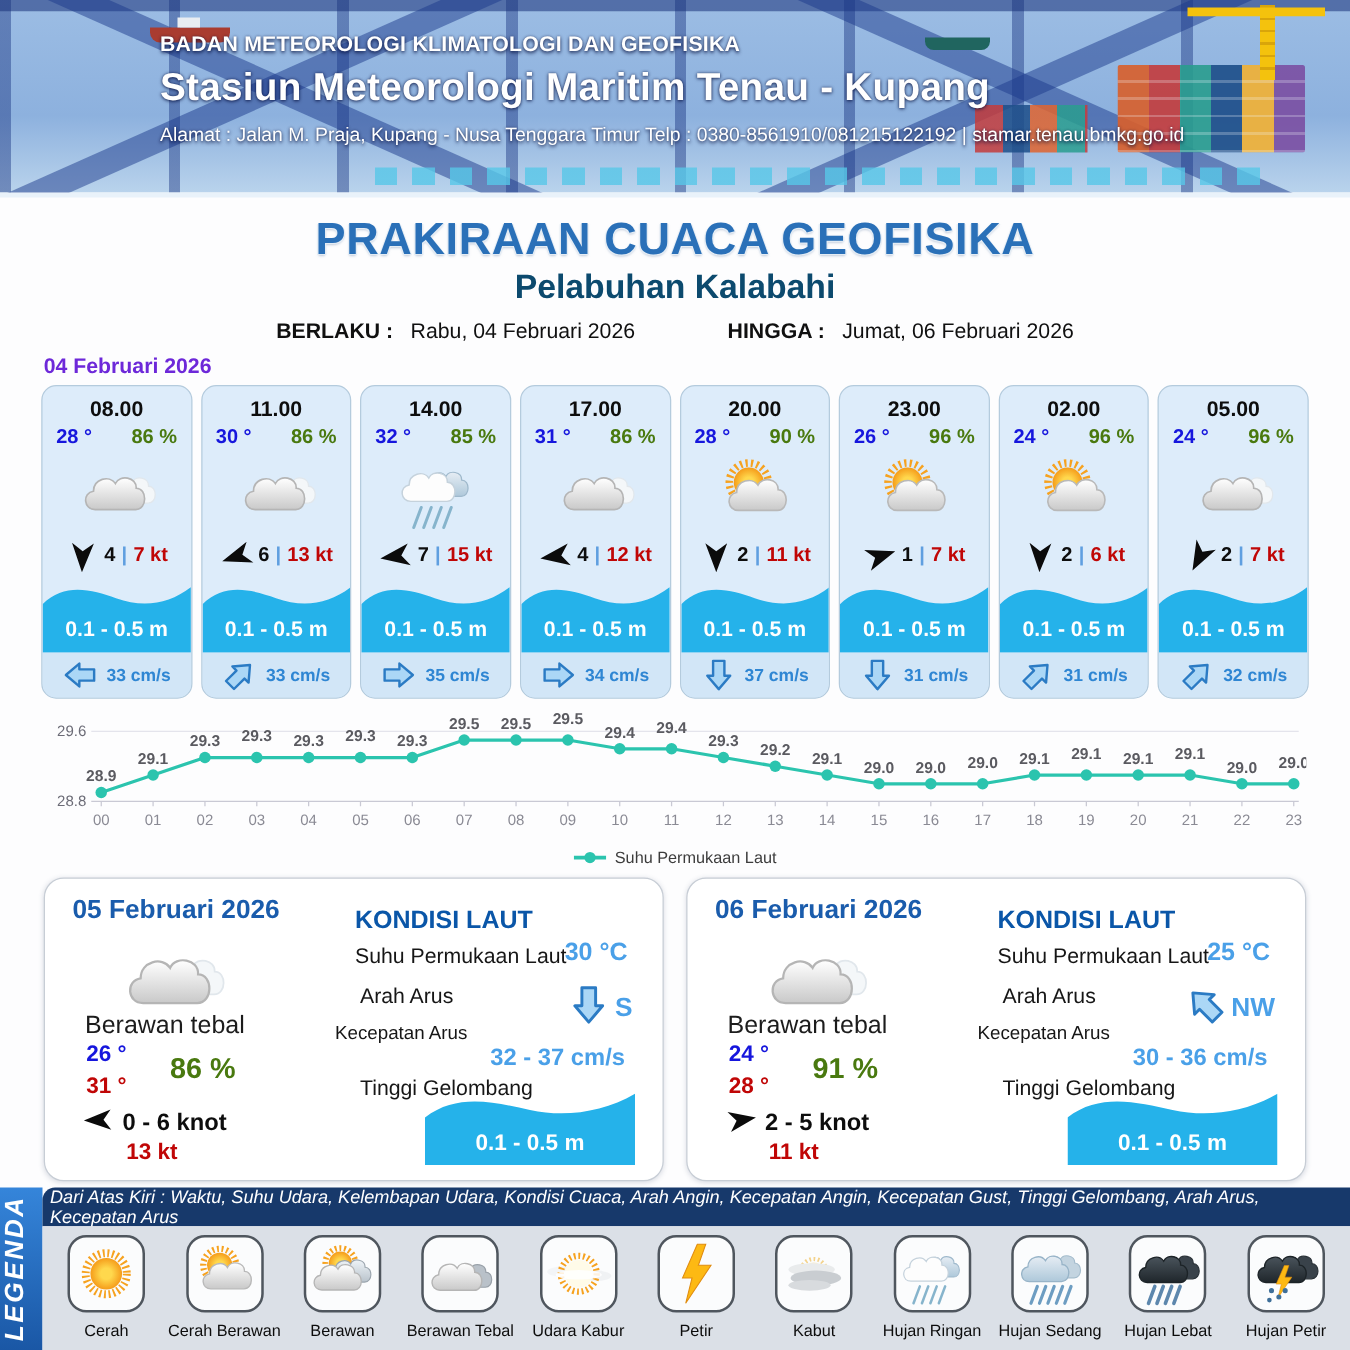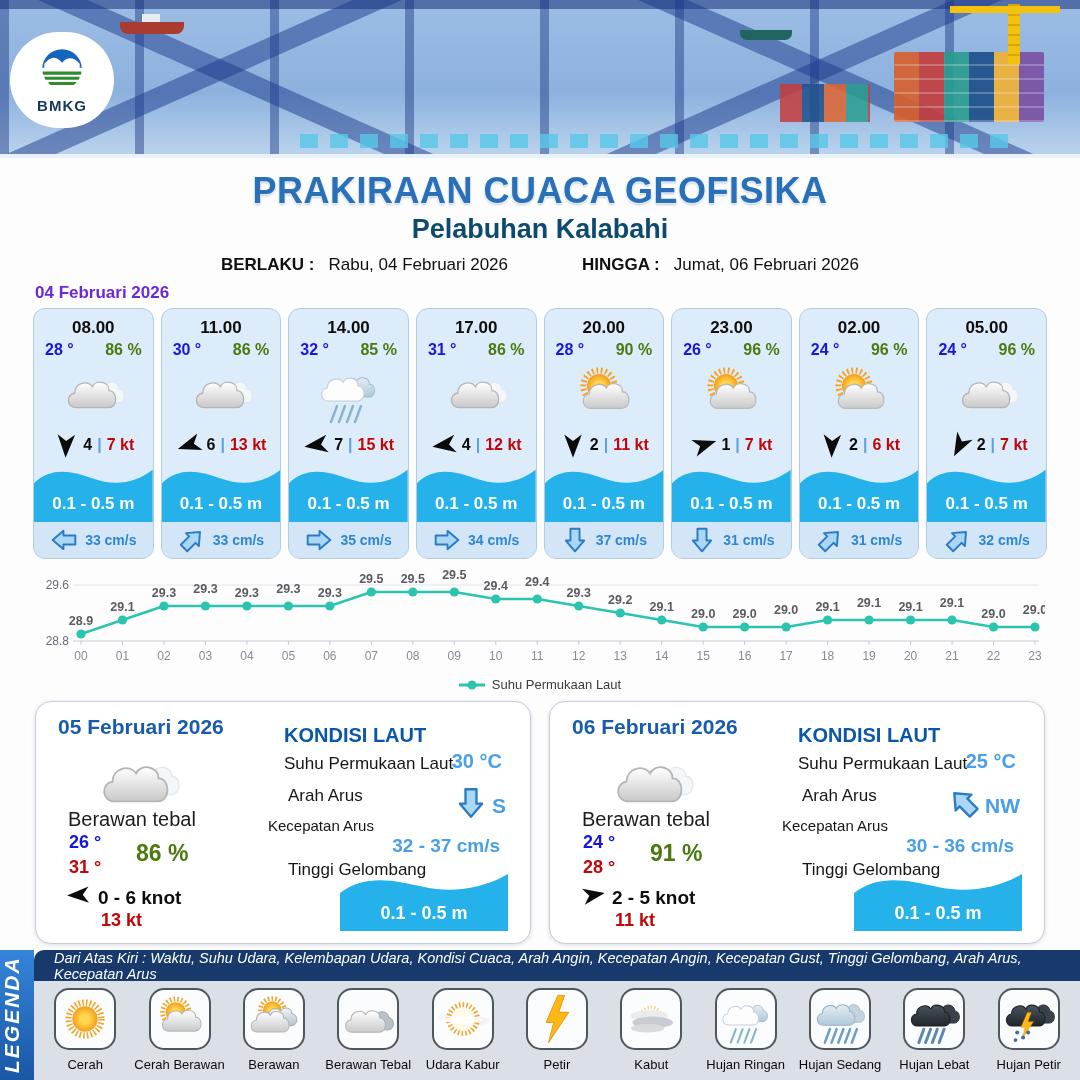--- a/index.html
+++ b/index.html
@@ -89,21 +89,21 @@
   .sea-l4 { position:absolute; left:252px; top:158px; font-size:17px; color:#161616; }
   .sea-wave { position:absolute; right:22px; bottom:12px; width:168px; height:62px; }
   .sea-wave svg { position:absolute; inset:0; width:100%; height:100%; }
   .sea-wave .wavetxt { bottom:7px; font-size:18px; }
 
   
   .legendbar { position:absolute; left:0; right:0; bottom:0; height:130px; display:flex; }
   .leg-side { width:34px; background:linear-gradient(180deg,#3585da 0%,#1a57a5 100%); }
   .leg-side span { display:block; width:100%; height:100%; writing-mode:vertical-rl; transform:rotate(180deg); text-align:center; color:#fff; font-weight:bold; font-style:italic; font-size:21px; letter-spacing:2px; }
   .leg-main { flex:1; display:flex; flex-direction:column; }
-  .leg-caption { height:31px; background:#17396b; color:#fff; font-style:italic; font-size:14.5px; display:flex; align-items:center; padding-left:20px; border-top-left-radius:10px; }
+  .leg-caption { height:31px; background:#17396b; color:#fff; font-style:italic; font-size:14.5px; display:flex; align-items:center; padding-left:6px; border-top-left-radius:10px; }
   .leg-items { flex:1; background:#dbe0e7; display:flex; justify-content:space-around; align-items:flex-start; padding:7px 4px 0 4px; }
   .leg-item { display:flex; flex-direction:column; align-items:center; width:94px; }
   .leg-box { width:62px; height:62px; background:#fbfcfd; border:2px solid #4f565e; border-radius:15px; display:flex; align-items:center; justify-content:center; }
   .leg-label { font-size:13px; color:#0c0c0c; margin-top:7px; white-space:nowrap; }
 </style>
 </head>
 <body>
 
 <div class="page">
 
@@ -114,39 +114,24 @@
     <div class="hdr-diag d2"></div>
     <div class="hdr-diag d3"></div>
     <div class="hdr-diag d4"></div>
     <div class="hdr-ship"></div>
     <div class="hdr-ship2"></div>
     <div class="hdr-containers"></div>
     <div class="hdr-containers2"></div>
     <div class="hdr-crane-mast"></div>
     <div class="hdr-crane-boom"></div>
     <div class="hdr-seats"></div>
-    <div class="logo">
-      <svg width="50" height="50" viewBox="0 0 48 48">
-        <defs>
-            <clipPath id="emclip">
-              <circle cx="24" cy="22" r="19"></circle>
-            </clipPath>
-          </defs>
-        <g clip-path="url(#emclip)">
-          <rect x="0" y="0" width="48" height="21" fill="#1565c0"></rect>
-          <path d="M7 17 q9 -11 17 -1 q8 -9 17 1 v6 H7 Z" fill="#ffffff"></path>
-          <rect x="0" y="21" width="48" height="20" fill="#ffffff"></rect>
-          <g stroke="#2e8b2e" stroke-width="3" fill="none">
-            <path d="M5 26 h38"></path>
-              <path d="M7 31 h34"></path>
-              <path d="M11 36 h27"></path>
-          </g>
-        </g>
-      </svg>
-      <div class="logo-txt">BMKG</div>
+    <div class="hdr-text">
+      <div class="agency">BADAN METEOROLOGI KLIMATOLOGI DAN GEOFISIKA</div>
+      <div class="station">Stasiun Meteorologi Maritim Tenau - Kupang</div>
+      <div class="address">Alamat : Jalan M. Praja, Kupang - Nusa Tenggara Timur Telp : 0380-8561910/081215122192  | stamar.tenau.bmkg.go.id</div>
     </div>
   </header>
 
   <section class="titleblock">
     <div class="main-title">PRAKIRAAN CUACA GEOFISIKA</div>
     <div class="port-title">Pelabuhan Kalabahi</div>
     <div class="validrow">
       <span class="lbl">BERLAKU :</span>
       <span>Rabu, 04 Februari 2026</span>
       <span class="gap"></span>

